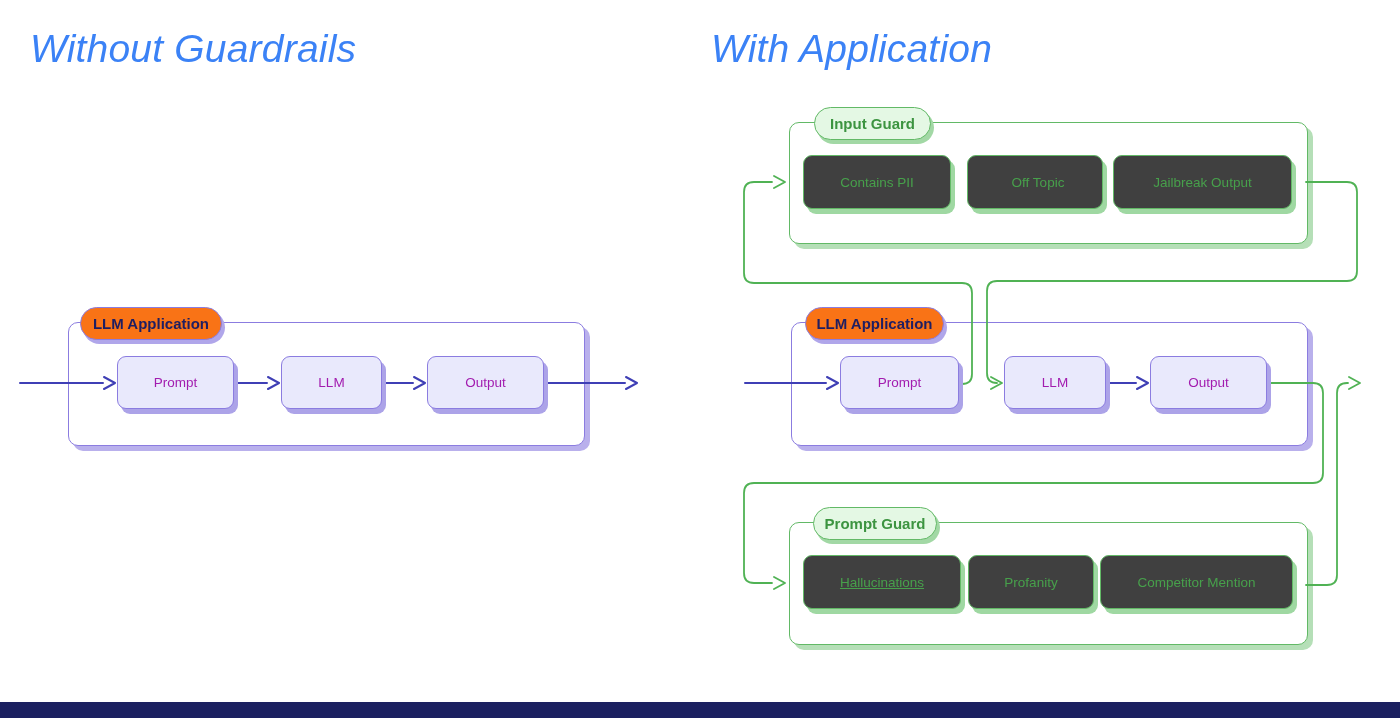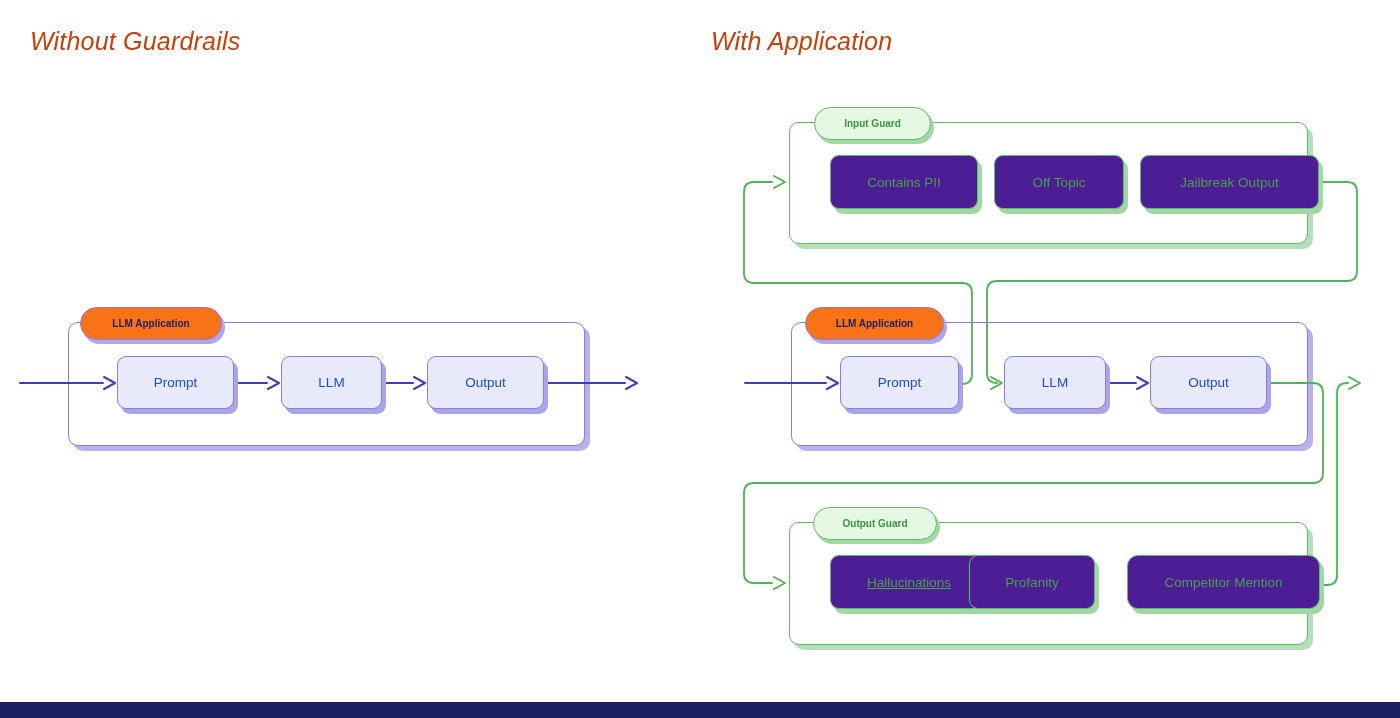--- a/index.html
+++ b/index.html
@@ -1,43 +1,43 @@
 <!DOCTYPE html>
 <html><head>
 <meta charset="utf-8">
 <style>
   html,body{margin:0;padding:0;}
   body{
     width:1400px;height:718px;position:relative;background:#ffffff;
     font-family:"Liberation Sans", sans-serif;overflow:hidden;
   }
   .title{
-    position:absolute;font-style:italic;font-weight:500;font-size:25px;
-    color:#c2410c;letter-spacing:.2px;z-index:4;white-space:nowrap;
+    position:absolute;font-style:italic;font-weight:500;font-size:39px;
+    color:#3b82f6;letter-spacing:.2px;z-index:4;white-space:nowrap;
   }
   
   .cluster{
     position:absolute;background:#ffffff;border-radius:10px;z-index:1;
   }
   .cluster.purple{border:1.6px solid #8b7ce0;box-shadow:5px 5px 0 #b9b0ec;}
   .cluster.green {border:1.6px solid #62b966;box-shadow:5px 5px 0 #b5dfb7;}
   
   .pill{
     position:absolute;border-radius:18px;z-index:3;display:flex;
-    align-items:center;justify-content:center;font-size:10px;font-weight:700;
+    align-items:center;justify-content:center;font-size:15px;font-weight:700;
   }
   .pill.purple{background:#f97316;border:1.6px solid #8b7ce0;color:#1e1e62;box-shadow:3px 4px 0 #b0a6ea;}
   .pill.green {background:#e4f8e4;border:1.6px solid #62b966;color:#3c9440;box-shadow:3px 4px 0 #a2d8a5;}
   
   .node{
     position:absolute;border-radius:9px;z-index:3;display:flex;
     align-items:center;justify-content:center;font-size:13.5px;
   }
-  .node.purple{background:#e9e9fc;border:1.6px solid #8b7ce0;color:#1d4ed8;box-shadow:4px 5px 0 #aca3e8;}
-  .node.green {background:#4c1d95;border:1.6px solid #62b966;color:#47a04b;box-shadow:4px 5px 0 #9fd8a2;margin-left:27px;}
+  .node.purple{background:#e9e9fc;border:1.6px solid #8b7ce0;color:#a21caf;box-shadow:4px 5px 0 #aca3e8;}
+  .node.green {background:#404040;border:1.6px solid #62b966;color:#47a04b;box-shadow:4px 5px 0 #9fd8a2;}
   
   svg.wires{position:absolute;left:0;top:0;z-index:2;}
   .wire-purple{stroke:#3f3fb5;stroke-width:2;fill:none;stroke-linecap:round;stroke-linejoin:round;}
   .wire-green {stroke:#50b254;stroke-width:1.8;fill:none;stroke-linecap:round;stroke-linejoin:round;}
   .bottom-bar{position:absolute;left:0;top:702px;width:1400px;height:16px;background:#1b2060;z-index:5;}
 </style>
 </head>
 <body>
 
 <div class="title" style="left:30px;top:27px;">Without Guardrails</div>
@@ -45,34 +45,34 @@
 
 <div class="cluster purple" style="left:68px;top:322px;width:515px;height:122px;"></div>
 <div class="pill purple" style="left:80px;top:307px;width:140px;height:31px;">LLM Application</div>
 <div class="node purple" style="left:117px;top:356px;width:115px;height:51px;">Prompt</div>
 <div class="node purple" style="left:281px;top:356px;width:99px;height:51px;">LLM</div>
 <div class="node purple" style="left:427px;top:356px;width:115px;height:51px;">Output</div>
 
 <div class="cluster green" style="left:789px;top:122px;width:517px;height:120px;"></div>
 <div class="pill green" style="left:814px;top:107px;width:115px;height:31px;">Input Guard</div>
 <div class="node green" style="left:803px;top:155px;width:146px;height:52px;">Contains PII</div>
-<div class="node green" style="left:967px;top:155px;width:128px;height:52px;">Off Topic</div>
+<div class="node green" style="left:967px;top:155px;width:128px;height:52px;padding-left:6px;">Off Topic</div>
 <div class="node green" style="left:1113px;top:155px;width:177px;height:52px;">Jailbreak Output</div>
 
 <div class="cluster purple" style="left:791px;top:322px;width:515px;height:122px;"></div>
 <div class="pill purple" style="left:805px;top:307px;width:137px;height:31px;">LLM Application</div>
 <div class="node purple" style="left:840px;top:356px;width:117px;height:51px;">Prompt</div>
 <div class="node purple" style="left:1004px;top:356px;width:100px;height:51px;">LLM</div>
 <div class="node purple" style="left:1150px;top:356px;width:115px;height:51px;">Output</div>
 
 <div class="cluster green" style="left:789px;top:522px;width:517px;height:121px;"></div>
-<div class="pill green" style="left:813px;top:507px;width:122px;height:31px;">Output Guard</div>
+<div class="pill green" style="left:813px;top:507px;width:122px;height:31px;">Prompt Guard</div>
 <div class="node green" style="left:803px;top:555px;width:156px;height:52px;text-decoration:underline;">Hallucinations</div>
-<div class="node green" style="left:942px;top:555px;width:124px;height:52px;">Profanity</div>
-<div class="node green" style="left:1100px;top:555px;width:191px;height:52px;border-radius:11px;">Competitor Mention</div>
+<div class="node green" style="left:968px;top:555px;width:124px;height:52px;">Profanity</div>
+<div class="node green" style="left:1100px;top:555px;width:191px;height:52px;">Competitor Mention</div>
 
 <svg class="wires" width="1400" height="718" viewBox="0 0 1400 718">
 
   <path class="wire-purple" d="M20 383 H103 M104 377 L115 383 L104 389"></path>
   <path class="wire-purple" d="M233 383 H267 M268 377 L279 383 L268 389"></path>
   <path class="wire-purple" d="M381 383 H413 M414 377 L425 383 L414 389"></path>
   <path class="wire-purple" d="M543 383 H625 M626 377 L637 383 L626 389"></path>
 
   <path class="wire-purple" d="M745 383 H826 M827 377 L838 383 L827 389"></path>
   <path class="wire-purple" d="M1105 383 H1136 M1137 377 L1148 383 L1137 389"></path>

